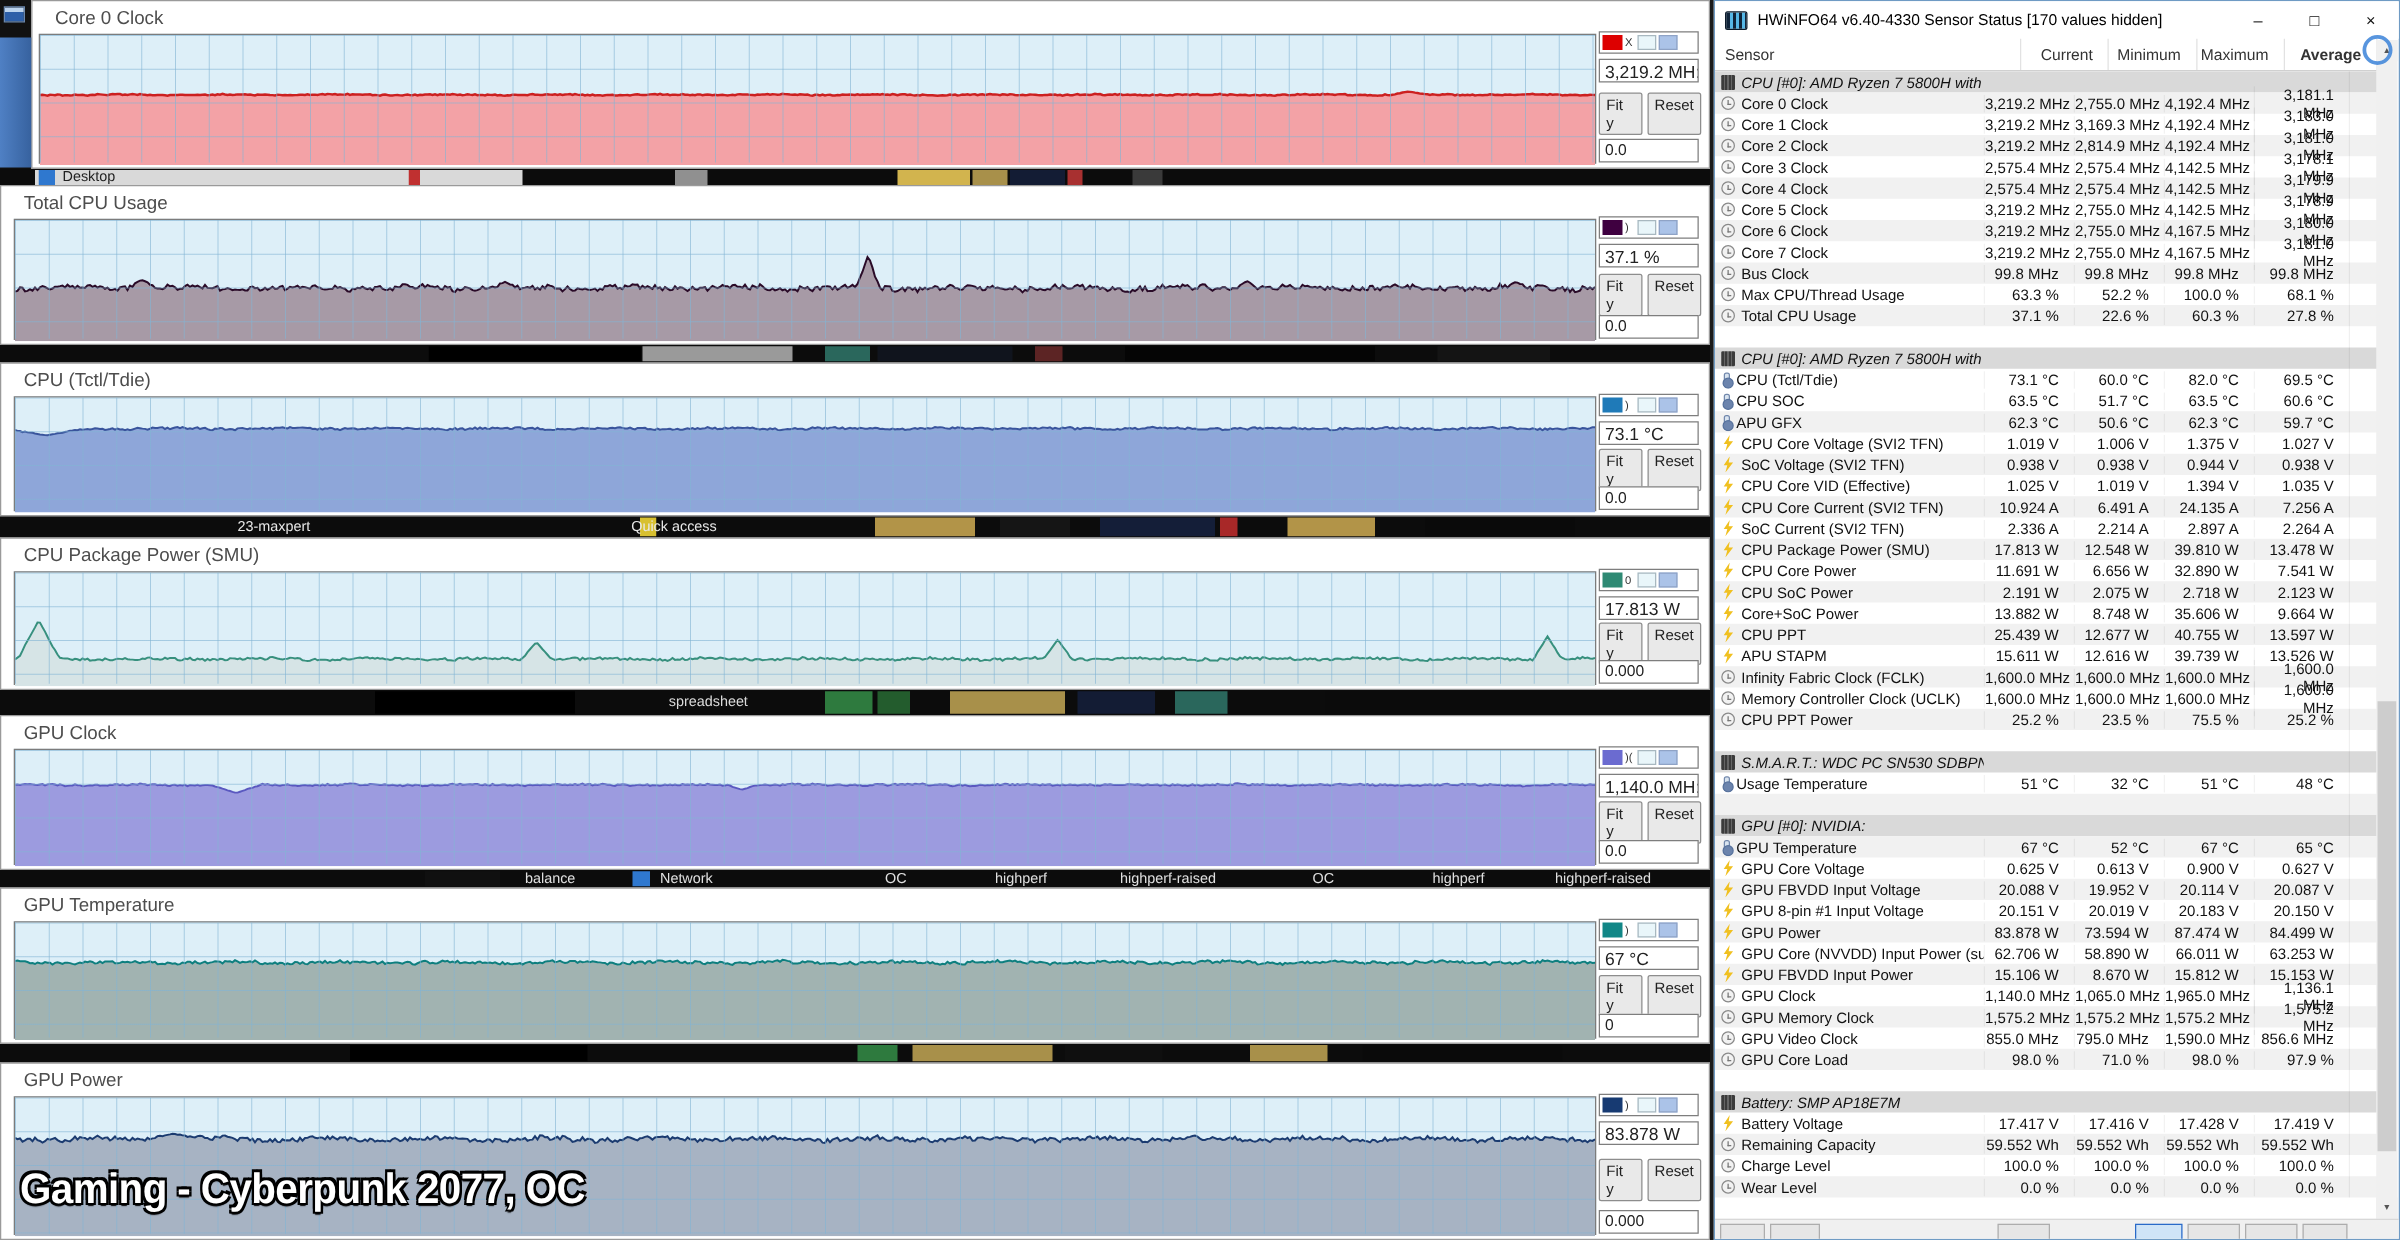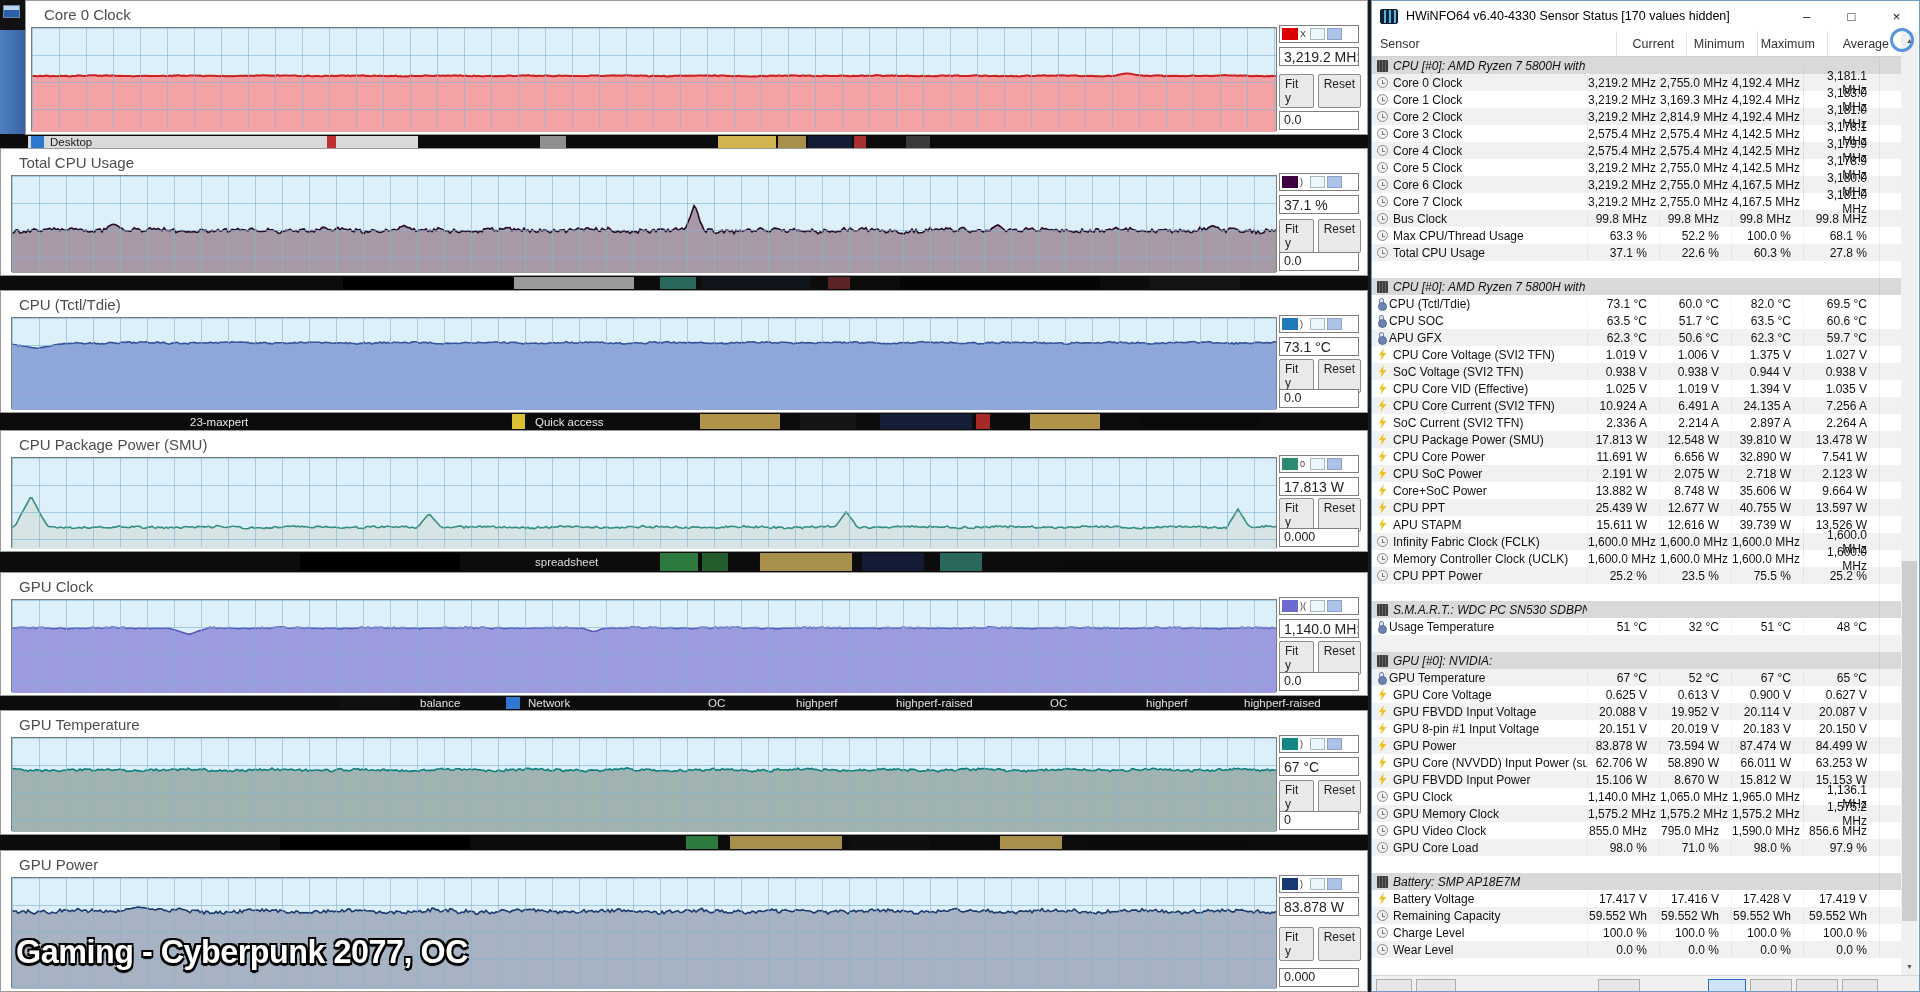--- a/index.html
+++ b/index.html
@@ -127,21 +127,21 @@
       </div>
       <div class="strip" style="top: 413px; height: 17px;">
         <div class="blk" style="left: 512px; width: 13px; background: rgb(216, 192, 48);"></div>
         <div class="blk" style="left: 700px; width: 80px; background: rgb(178, 148, 72);"></div>
         <div class="blk" style="left: 800px; width: 56px; background: rgb(21, 21, 21);"></div>
         <div class="blk" style="left: 880px; width: 92px; background: rgb(20, 30, 56);"></div>
         <div class="blk" style="left: 976px; width: 14px; background: rgb(168, 40, 40);"></div>
         <div class="blk" style="left: 1030px; width: 70px; background: rgb(178, 148, 72);"></div>
         <div class="blk" style="left: 1140px; width: 120px; background: rgb(10, 10, 10);"></div>
         <div class="stx" style="left: 190px; color: rgb(232, 232, 232);">23-maxpert</div>
-        <div class="stx" style="left: 535px; color: rgb(232, 232, 232);">Quick access</div>
+        <div class="stx" style="left: 505px; color: rgb(232, 232, 232);">Quick access</div>
       </div>
       <div class="strip" style="top: 552px; height: 20px;">
         <div class="blk" style="left: 300px; width: 160px; background: rgb(0, 0, 0);"></div>
         <div class="blk" style="left: 660px; width: 38px; background: rgb(46, 122, 62);"></div>
         <div class="blk" style="left: 702px; width: 26px; background: rgb(35, 92, 45);"></div>
         <div class="blk" style="left: 760px; width: 92px; background: rgb(168, 144, 74);"></div>
         <div class="blk" style="left: 862px; width: 62px; background: rgb(19, 28, 52);"></div>
         <div class="blk" style="left: 940px; width: 42px; background: rgb(42, 103, 92);"></div>
         <div class="blk" style="left: 1060px; width: 180px; background: rgb(11, 11, 11);"></div>
         <div class="stx" style="left: 535px; color: rgb(220, 220, 220);">spreadsheet</div>
@@ -345,21 +345,21 @@
           <div class="wbtn">–</div>
           <div class="wbtn">□</div>
           <div class="wbtn">×</div>
         </div>
     </div>
     <div id="thead">
         <div class="hc" style="width: 215px;">Sensor</div>
         <div class="hc num" style="width: 72px; margin-left: 35px;">Current</div>
         <div class="hc num" style="width: 72px;">Minimum</div>
         <div class="hc num" style="width: 72px;">Maximum</div>
-        <div class="hc num" style="width: 76px;">Average</div>
+        <div class="hc num" style="width: 76px; font-weight: bold;">Average</div>
         <div class="hc" style="flex: 1 1 0%;"></div>
       </div>
     <div id="rows">
         <div class="trow sec">
           <div class="cname">
             <span class="icon i-chip"></span>
             <span>CPU [#0]: AMD Ryzen 7 5800H with Ra...</span>
           </div>
           <div class="cval"></div>
           <div class="cval"></div>

